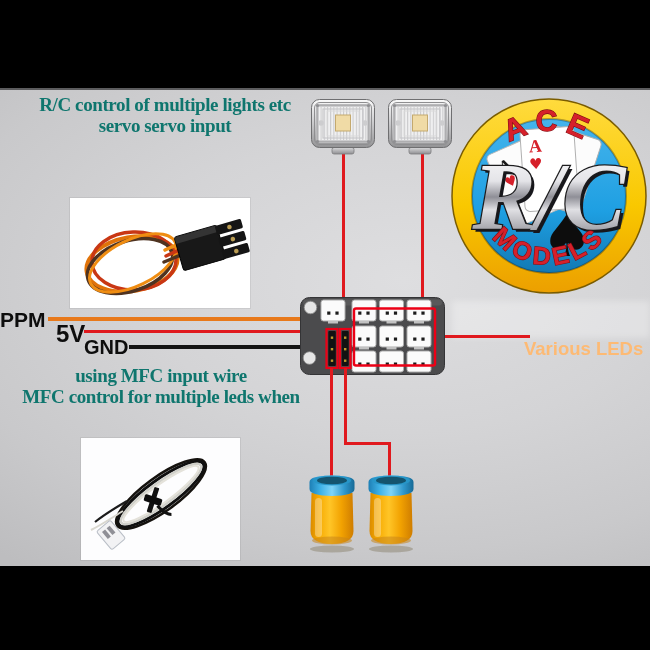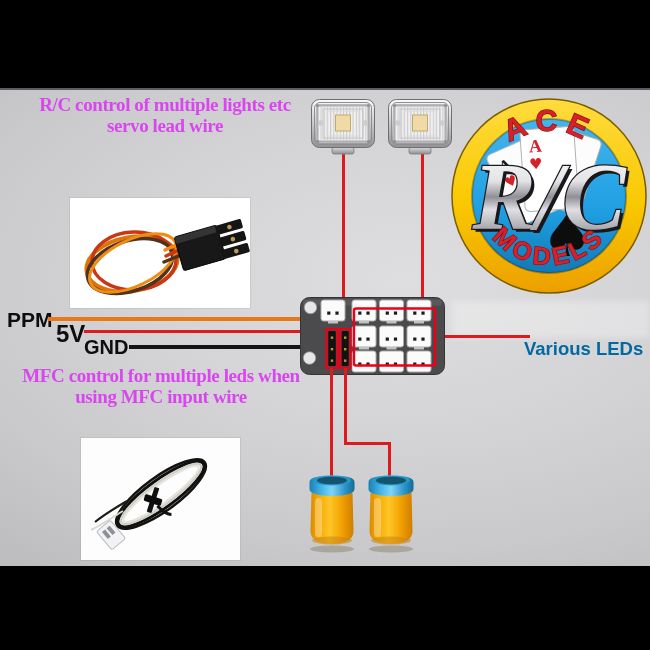--- a/index.html
+++ b/index.html
@@ -4,48 +4,48 @@
 <style>
   html,body{margin:0;padding:0;background:#000;}
   .stage{position:relative;width:650px;height:650px;background:#000;overflow:hidden;
          font-family:"Liberation Sans",sans-serif;}
   .grey-area{position:absolute;left:0;top:88px;width:650px;height:478px;box-sizing:border-box;
     border-top:2px solid #5c5c5e;
     background:radial-gradient(ellipse 620px 360px at 62% 40%, #dedee0 0%, #d4d4d6 42%, #c9c9cb 75%, #bdbdbf 100%);}
   .hl-band{position:absolute;left:452px;top:301px;width:198px;height:37px;
     background:rgba(255,255,255,.30);filter:blur(3px);}
   .caption{position:absolute;text-align:center;font-family:"Liberation Serif",serif;
-    font-weight:bold;color:#d946ef;font-size:19px;line-height:20.5px;letter-spacing:-0.4px;}
+    font-weight:bold;color:#0f766e;font-size:19px;line-height:20.5px;letter-spacing:-0.4px;}
   #servo-caption{left:5px;top:95px;width:320px;}
   #mfc-caption{left:0px;top:366px;width:322px;}
   .wire{position:absolute;}
   .lbl{position:absolute;font-weight:bold;color:#0d0d0d;line-height:1;}
-  #ppm-label{left:7px;top:309px;font-size:21px;}
+  #ppm-label{left:0;top:309px;font-size:21px;}
   #five-v-label{left:56px;top:322px;font-size:24px;}
   #gnd-label{left:84px;top:337px;font-size:20px;}
-  #various-leds-label{left:524px;top:340px;font-size:18.5px;color:#0369a1;}
+  #various-leds-label{left:524px;top:340px;font-size:18.5px;color:#fdba74;}
   .photo{position:absolute;background:#fff;box-shadow:0 0 0 1px rgba(0,0,0,.06);}
   svg{display:block;}
 </style>
 </head>
 <body>
 
 <div class="stage">
 
   <div class="grey-area"></div>
   <div class="hl-band"></div>
 
   <div class="caption" id="servo-caption">
     <div>R/C control of multiple  lights etc</div>
-    <div>servo lead wire</div>
+    <div>servo servo input</div>
   </div>
 
   <div class="caption" id="mfc-caption">
+    <div>using MFC input wire</div>
     <div>MFC control for multiple leds when</div>
-    <div>using MFC input wire</div>
   </div>
 
   <div class="lbl" id="ppm-label">PPM</div>
   <div class="lbl" id="five-v-label">5V</div>
   <div class="lbl" id="gnd-label">GND</div>
   <div class="lbl" id="various-leds-label">Various LEDs</div>
 
   <div class="wire" style="left:48px;top:317px;width:255px;height:3.5px;background:#E8791B;"></div>
   <div class="wire" style="left:84px;top:330px;width:219px;height:3px;background:#E0191E;"></div>
   <div class="wire" style="left:129px;top:345px;width:174px;height:3.5px;background:#141414;"></div>

